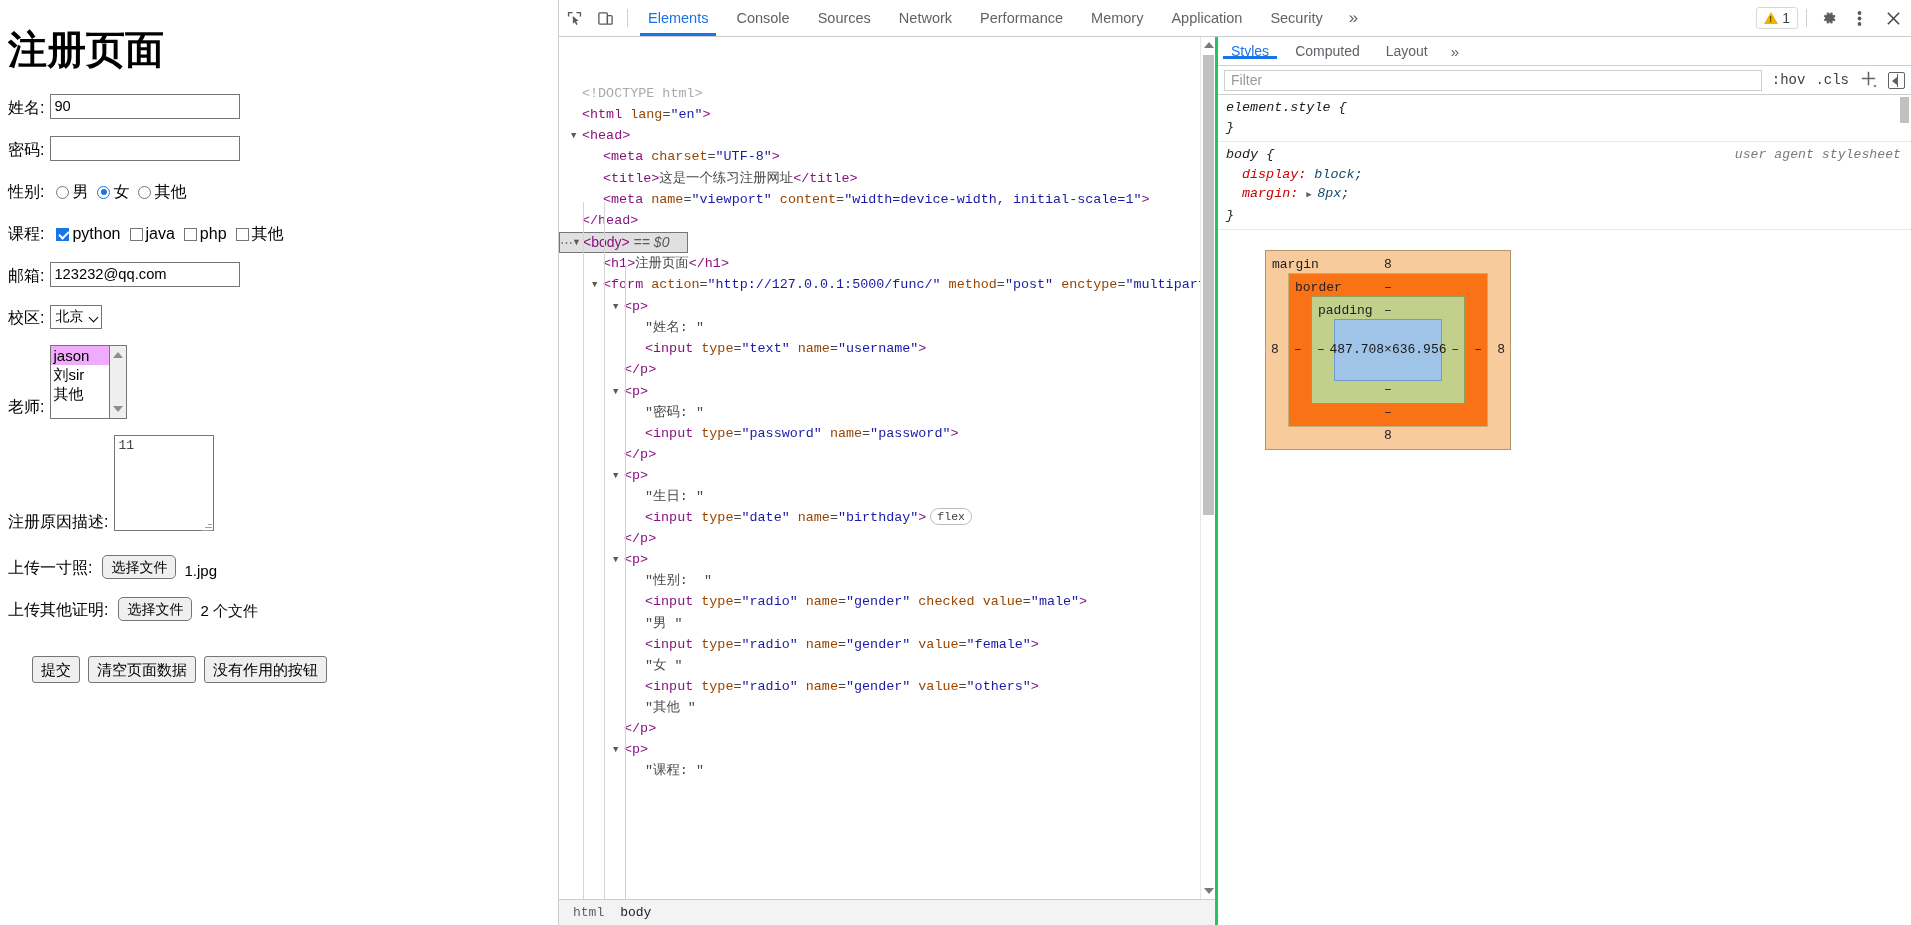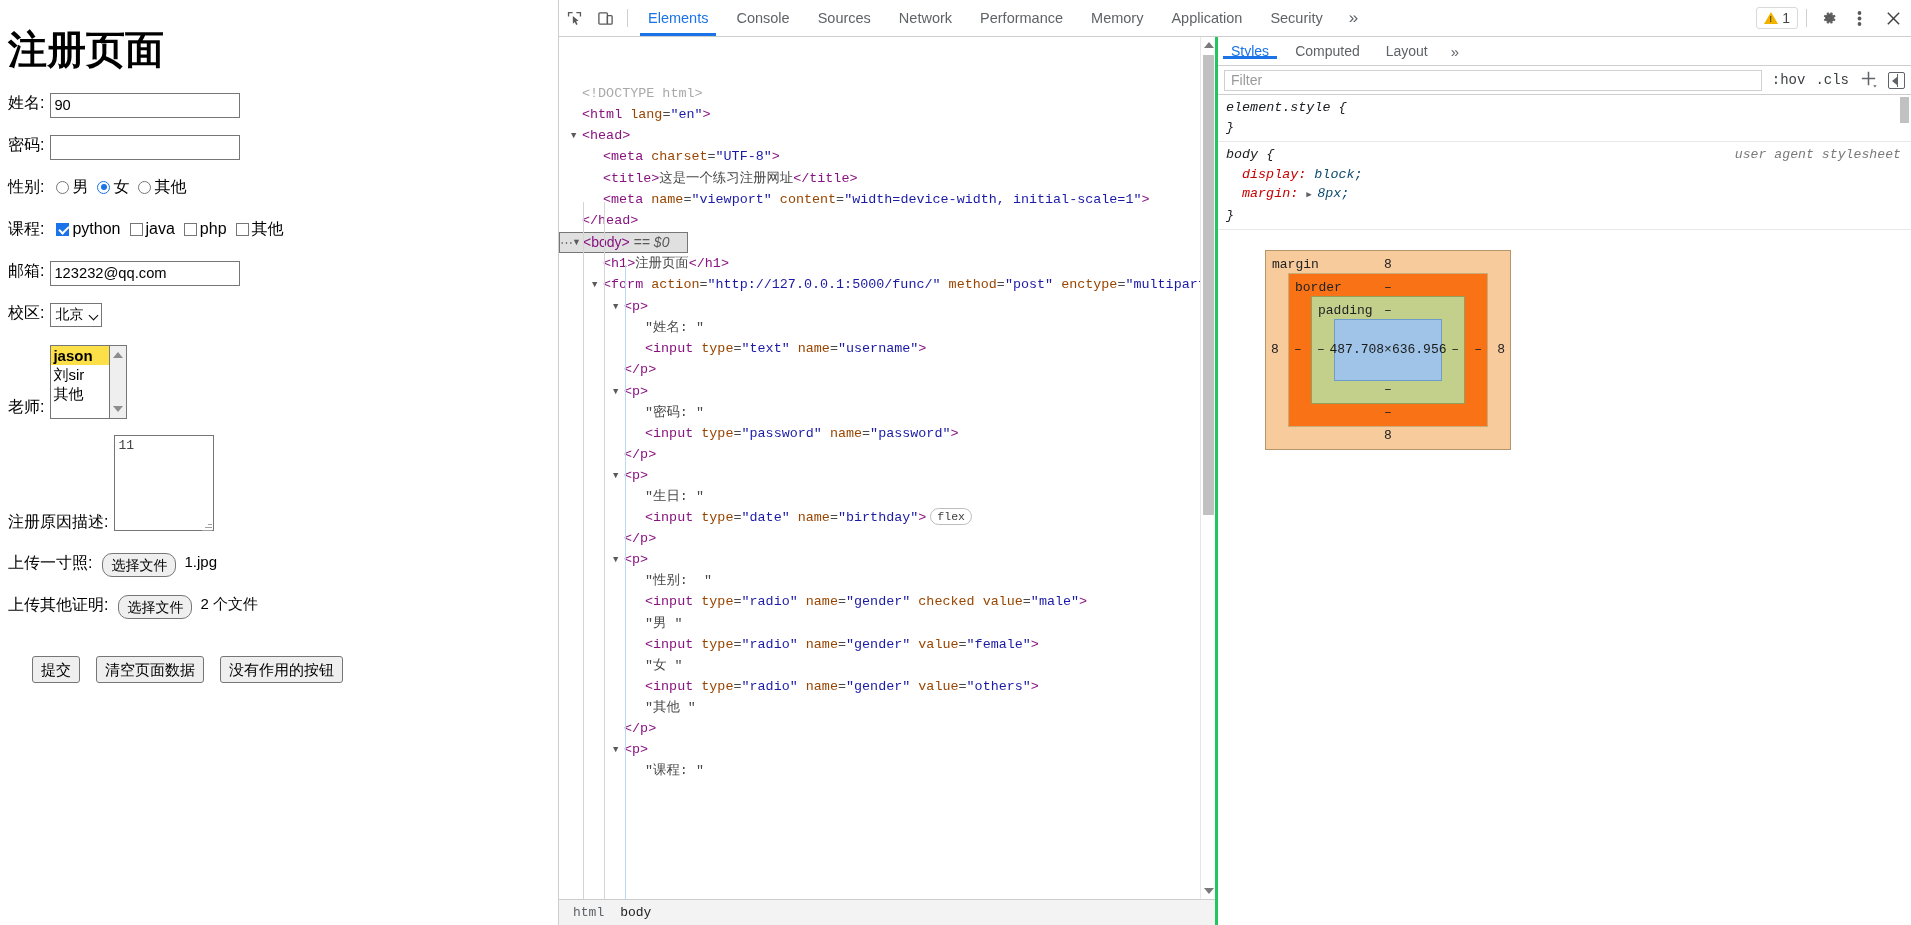--- a/index.html
+++ b/index.html
@@ -24,21 +24,21 @@
   }
   .page h1 {
     font-size: 39px;
     font-weight: bold;
     margin: 21px 0 21px 0;
     line-height: 1.1;
     letter-spacing: 0px;
   }
   .frow {
     display: flex;
-    align-items: flex-start;
+    align-items: flex-end;
     margin: 0 0 16px 0;
     min-height: 26px;
     font-size: 16px;
   }
   .flabel { white-space: nowrap; margin-right: 6px; }
   .ti {
     font-family: "Liberation Sans", sans-serif;
     font-size: 14.7px;
     border: 1px solid #767676;
     background: #fff;
@@ -101,21 +101,21 @@
     border-right: 1.6px solid #000; border-bottom: 1.6px solid #000;
     transform: rotate(45deg); pointer-events: none;
   }
   .listbox {
     width: 60px; height: 74px;
     border: 1px solid #767676; background: #fff;
     font-size: 15px; overflow: hidden; position: relative;
     display: inline-block; vertical-align: bottom;
   }
   .listbox .lopt { padding: 0 2px; line-height: 19px; height: 19px; white-space: nowrap; }
-  .listbox .lopt.sel-item { background: #fde047; font-weight: bold; }
+  .listbox .lopt.sel-item { background: #f0abfc; }
   .lb-wrap { display: inline-flex; position: relative; }
   .lb-scroll {
     width: 17px; height: 74px; border: 1px solid #767676; border-left: none;
     background: #efefef; position: relative; flex: 0 0 auto;
   }
   .lb-arr { position: absolute; left: 3px; width: 0; height: 0; }
   .lb-arr.up { top: 6px; border-left: 5px solid transparent; border-right: 5px solid transparent; border-bottom: 6px solid #8d8d8d; }
   .lb-arr.dn { bottom: 6px; border-left: 5px solid transparent; border-right: 5px solid transparent; border-top: 6px solid #8d8d8d; }
   .tarea {
     width: 100px; height: 96px;
@@ -123,25 +123,25 @@
     font-family: "Liberation Mono", monospace; font-size: 13px;
     color: #444; padding: 2px 3px; resize: none; overflow: hidden;
     position: relative;
   }
   .tarea-wrap { position: relative; display: inline-block; }
   .grip { position: absolute; right: 2px; bottom: 2px; width: 12px; height: 12px; pointer-events:none;}
   .grip i { position: absolute; right: 0; background: #a0a0a0; height: 1px; transform-origin: right bottom; }
   .filebtn {
     font-family: "Liberation Sans", sans-serif; font-size: 14px;
     border: 1px solid #767676; background: #efefef;
-    border-radius: 10px; padding: 2px 8px; height: 24px; color: #000;
+    border-radius: 5px; padding: 2px 8px; height: 24px; color: #000;
     display: inline-flex; align-items: center; line-height: 1;
   }
   .fname { margin-left: 8px; font-size: 15px; }
-  .btnrow { display: flex; gap: 16px; margin-top: 35px; padding-left: 24px; }
+  .btnrow { display: flex; gap: 8px; margin-top: 35px; padding-left: 24px; }
   .btn {
     font-family: "Liberation Sans", sans-serif; font-size: 15px;
     border: 1px solid #767676; background: #efefef;
     border-radius: 3px; padding: 2px 8px; height: 27px; color: #000;
     display: inline-flex; align-items: center; line-height: 1; cursor: default;
   }
 
   
   .devtools {
     width: 1353px; height: 925px;

